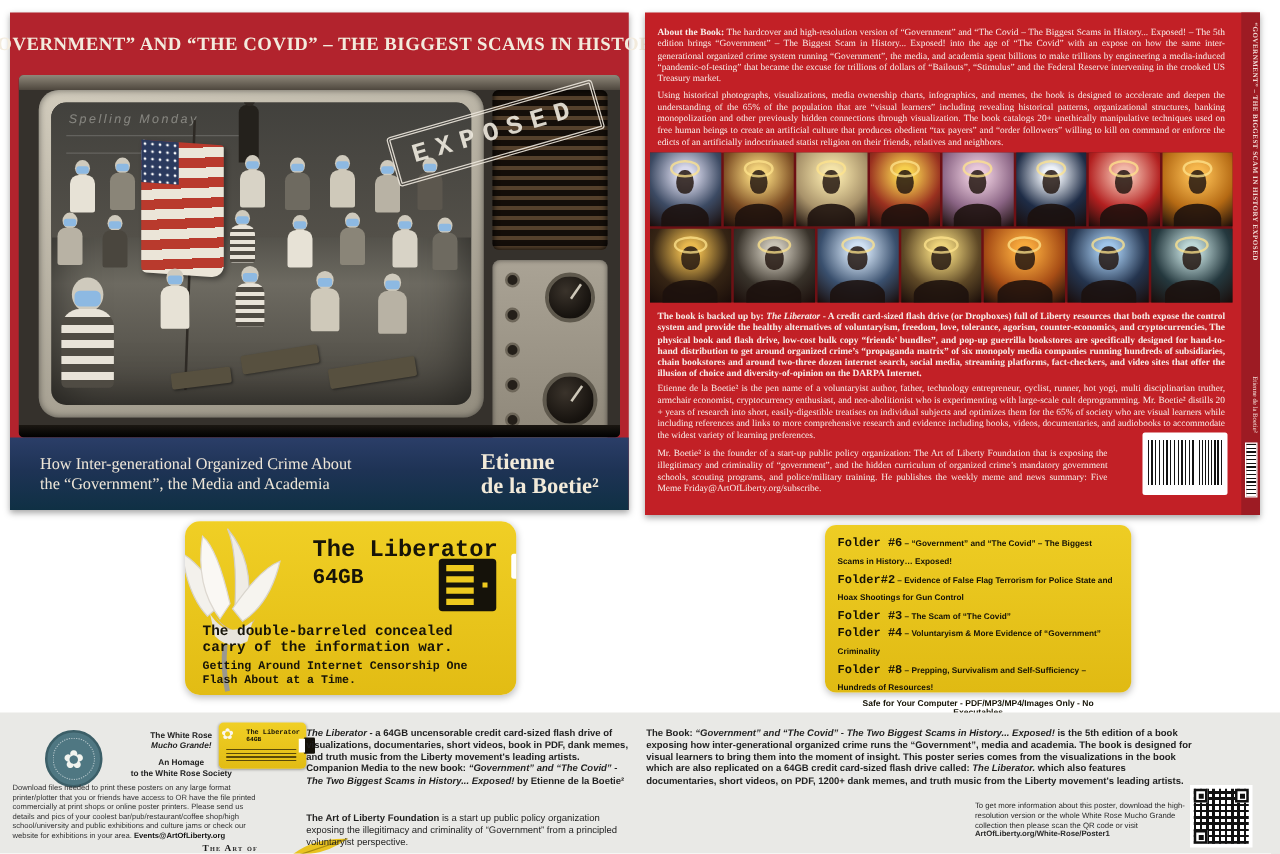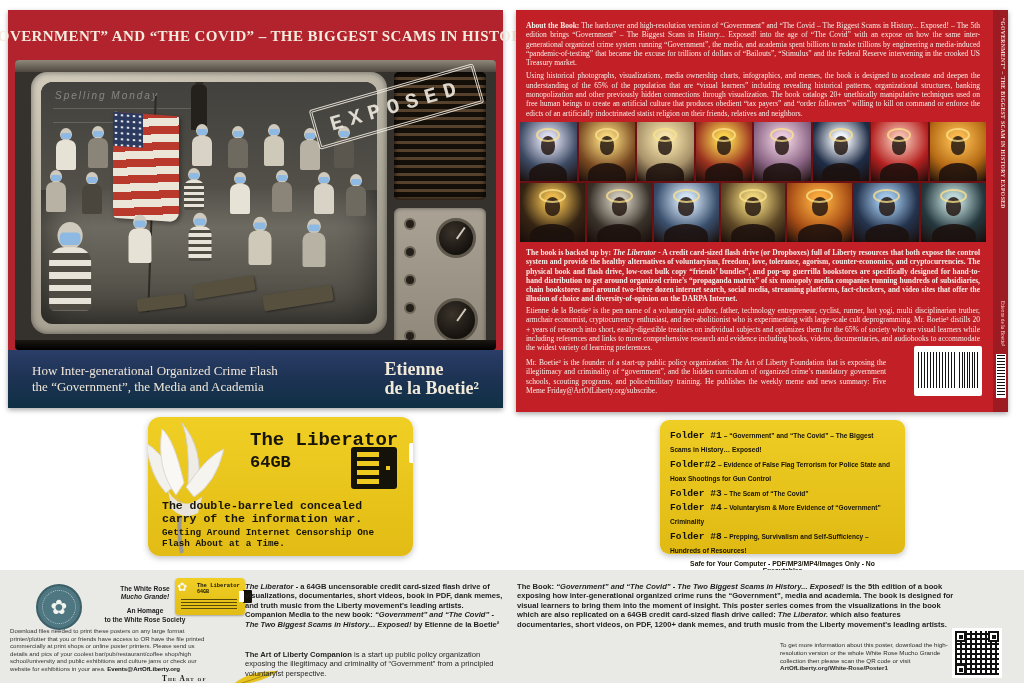--- a/index.html
+++ b/index.html
@@ -259,21 +259,21 @@
           <div class="dial" style="right:8px;top:90px;width:44px;height:44px"></div>
         </div>
       </div>
 
       <div class="exposed-stamp">EXPOSED</div>
       <div class="tv-bottom"></div>
     </div>
 
     <div class="navy-band">
       <div class="fc-subtitle">
-        <span>How Inter-generational Organized Crime Flash</span><br>
+        <span>How Inter-generational Organized Crime About</span><br>
         <span>the “Government”, the Media and Academia</span>
       </div>
       <div class="fc-author">
         <span>Etienne</span><br>
         <span>de la Boetie²</span>
       </div>
     </div>
   </div>
 
   <div class="back-cover">
@@ -374,21 +374,21 @@
         <i style="top:23px"></i>
         <i style="top:32px"></i>
         <i class="dot"></i>
     </div>
     <div class="usb-slot"></div>
     <div class="lib-tag1">The double-barreled concealed carry of the information war.</div>
     <div class="lib-tag2">Getting Around Internet Censorship One Flash About at a Time.</div>
   </div>
 
   <div class="folders-card">
-    <div class="folder-item"><span class="folder-label">Folder #1</span><span class="folder-text"> – “Government” and “The Covid” – The Biggest Scams in History… Exposed!</span></div>
+    <div class="folder-item"><span class="folder-label">Folder #6</span><span class="folder-text"> – “Government” and “The Covid” – The Biggest Scams in History… Exposed!</span></div>
     <div class="folder-item"><span class="folder-label">Folder#2</span><span class="folder-text"> – Evidence of False Flag Terrorism for Police State and Hoax Shootings for Gun Control</span></div>
     <div class="folder-item"><span class="folder-label">Folder #3</span><span class="folder-text"> – The Scam of “The Covid”</span></div>
     <div class="folder-item"><span class="folder-label">Folder #4</span><span class="folder-text"> – Voluntaryism &amp; More Evidence of “Government” Criminality</span></div>
     <div class="folder-item"><span class="folder-label">Folder #8</span><span class="folder-text"> – Prepping, Survivalism and Self-Sufficiency – Hundreds of Resources!</span></div>
     <div class="safe-note">Safe for Your Computer - PDF/MP3/MP4/Images Only - No Executables</div>
     <div class="links-row">
       <span>Government-Scam.com/Liberator</span>
       <span>ArtOfLiberty.org</span>
     </div>
   </div>
@@ -421,21 +421,21 @@
         <path d="M2 20 L50 4" stroke="#a98c10" stroke-width="1" fill="none"></path>
       </svg>
       <div>The Art of</div>
       <div>Liberty Foundation</div>
     </div>
 
     <div class="f-para" style="left:245px;top:12px;width:258px;">
       <i>The Liberator</i><b> - a 64GB uncensorable credit card-sized flash drive of visualizations, documentaries, short videos, book in PDF, dank memes, and truth music from the Liberty movement's leading artists. Companion Media to the new book: </b><i>“Government” and “The Covid” - The Two Biggest Scams in History... Exposed!</i><b> by Etienne de la Boetie²</b>
     </div>
     <div class="f-para" style="left:245px;top:80px;width:258px;">
-      <b>The Art of Liberty Companion</b><span> is a start up public policy organization exposing the illegitimacy and criminality of “Government” from a principled voluntaryist perspective.</span>
+      <b>The Art of Liberty Foundation</b><span> is a start up public policy organization exposing the illegitimacy and criminality of “Government” from a principled voluntaryist perspective.</span>
     </div>
     <div class="f-para" style="left:517px;top:12px;width:440px;">
       <b>The Book: </b><i>“Government” and “The Covid” - The Two Biggest Scams in History... Exposed!</i><b> is the 5th edition of a book exposing how inter-generational organized crime runs the “Government”, media and academia. The book is designed for visual learners to bring them into the moment of insight. This poster series comes from the visualizations in the book which are also replicated on a 64GB credit card-sized flash drive called: </b><i>The Liberator.</i><b> which also features documentaries, short videos, on PDF, 1200+ dank memes, and truth music from the Liberty movement's leading artists.</b>
     </div>
 
     <div class="qr-note">
       <span>To get more information about this poster, download the high-resolution version or the whole White Rose Mucho Grande collection then please scan the QR code or visit </span><b>ArtOfLiberty.org/White-Rose/Poster1</b>
     </div>
     <div class="qr-code">
       <div class="qr-inner">

